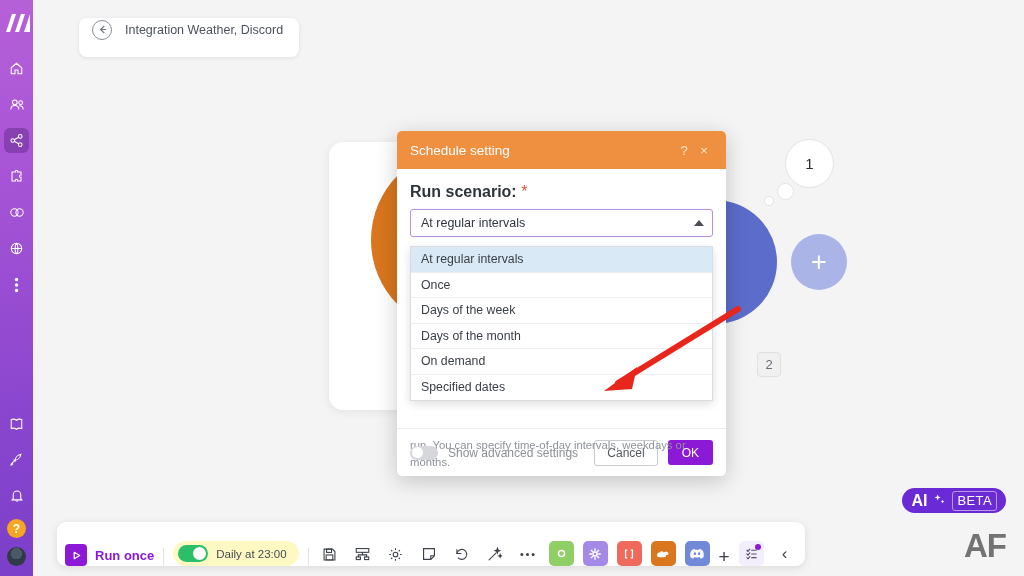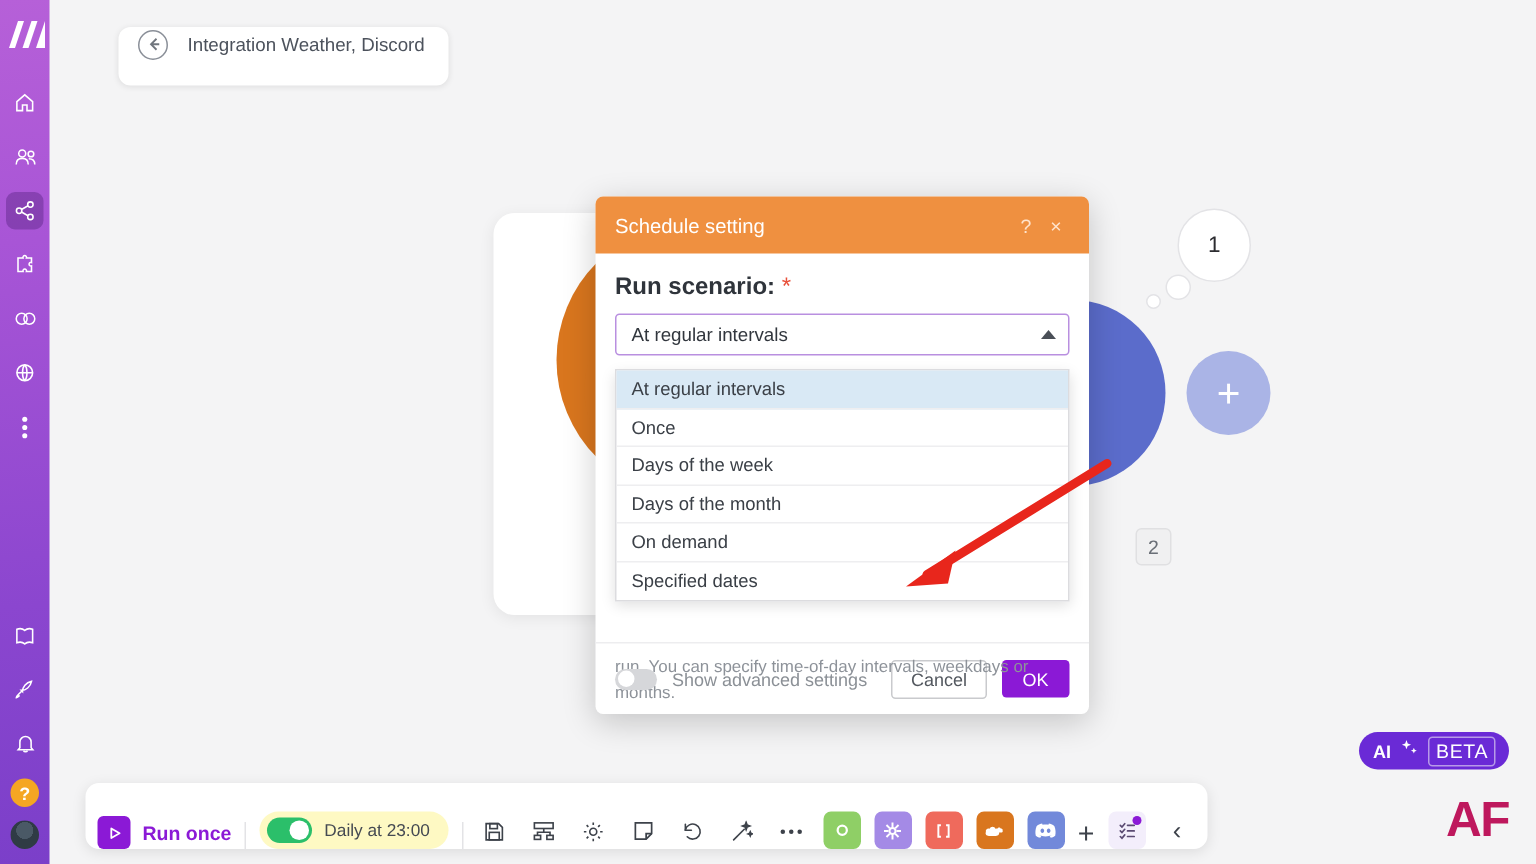--- a/index.html
+++ b/index.html
@@ -249,28 +249,28 @@
     position: absolute; right: 3px; top: 3px; width: 6px; height: 6px;
     border-radius: 50%; background: #8b19d6;
   }
 
   
   .ai-pill {
     position: absolute; right: 18px; bottom: 63px;
     height: 25px; border-radius: 13px; background: #6a2ad6;
     display: flex; align-items: center; gap: 6px; padding: 0 9px; z-index: 16; cursor: pointer;
   }
-  .ai-text { font-size: 12px; color: #fff; font-weight: bold; }
+  .ai-text { font-size: 16px; color: #fff; font-weight: bold; }
   .ai-beta {
     font-size: 13px; color: #fff; border: 1px solid #b79ae8;
     border-radius: 3px; padding: 1.5px 4px; letter-spacing: 0.4px;
   }
   .af-logo {
     position: absolute; right: 18px; bottom: 14px;
-    font-size: 33px; font-weight: bold; color: #be185d;
+    font-size: 33px; font-weight: bold; color: #737373;
     letter-spacing: -1px; line-height: 1; z-index: 16;
   }
 </style>
 </head>
 <body>
 
 <div id="app">
 
   <div class="sidebar">
     <div class="sb-logo">

